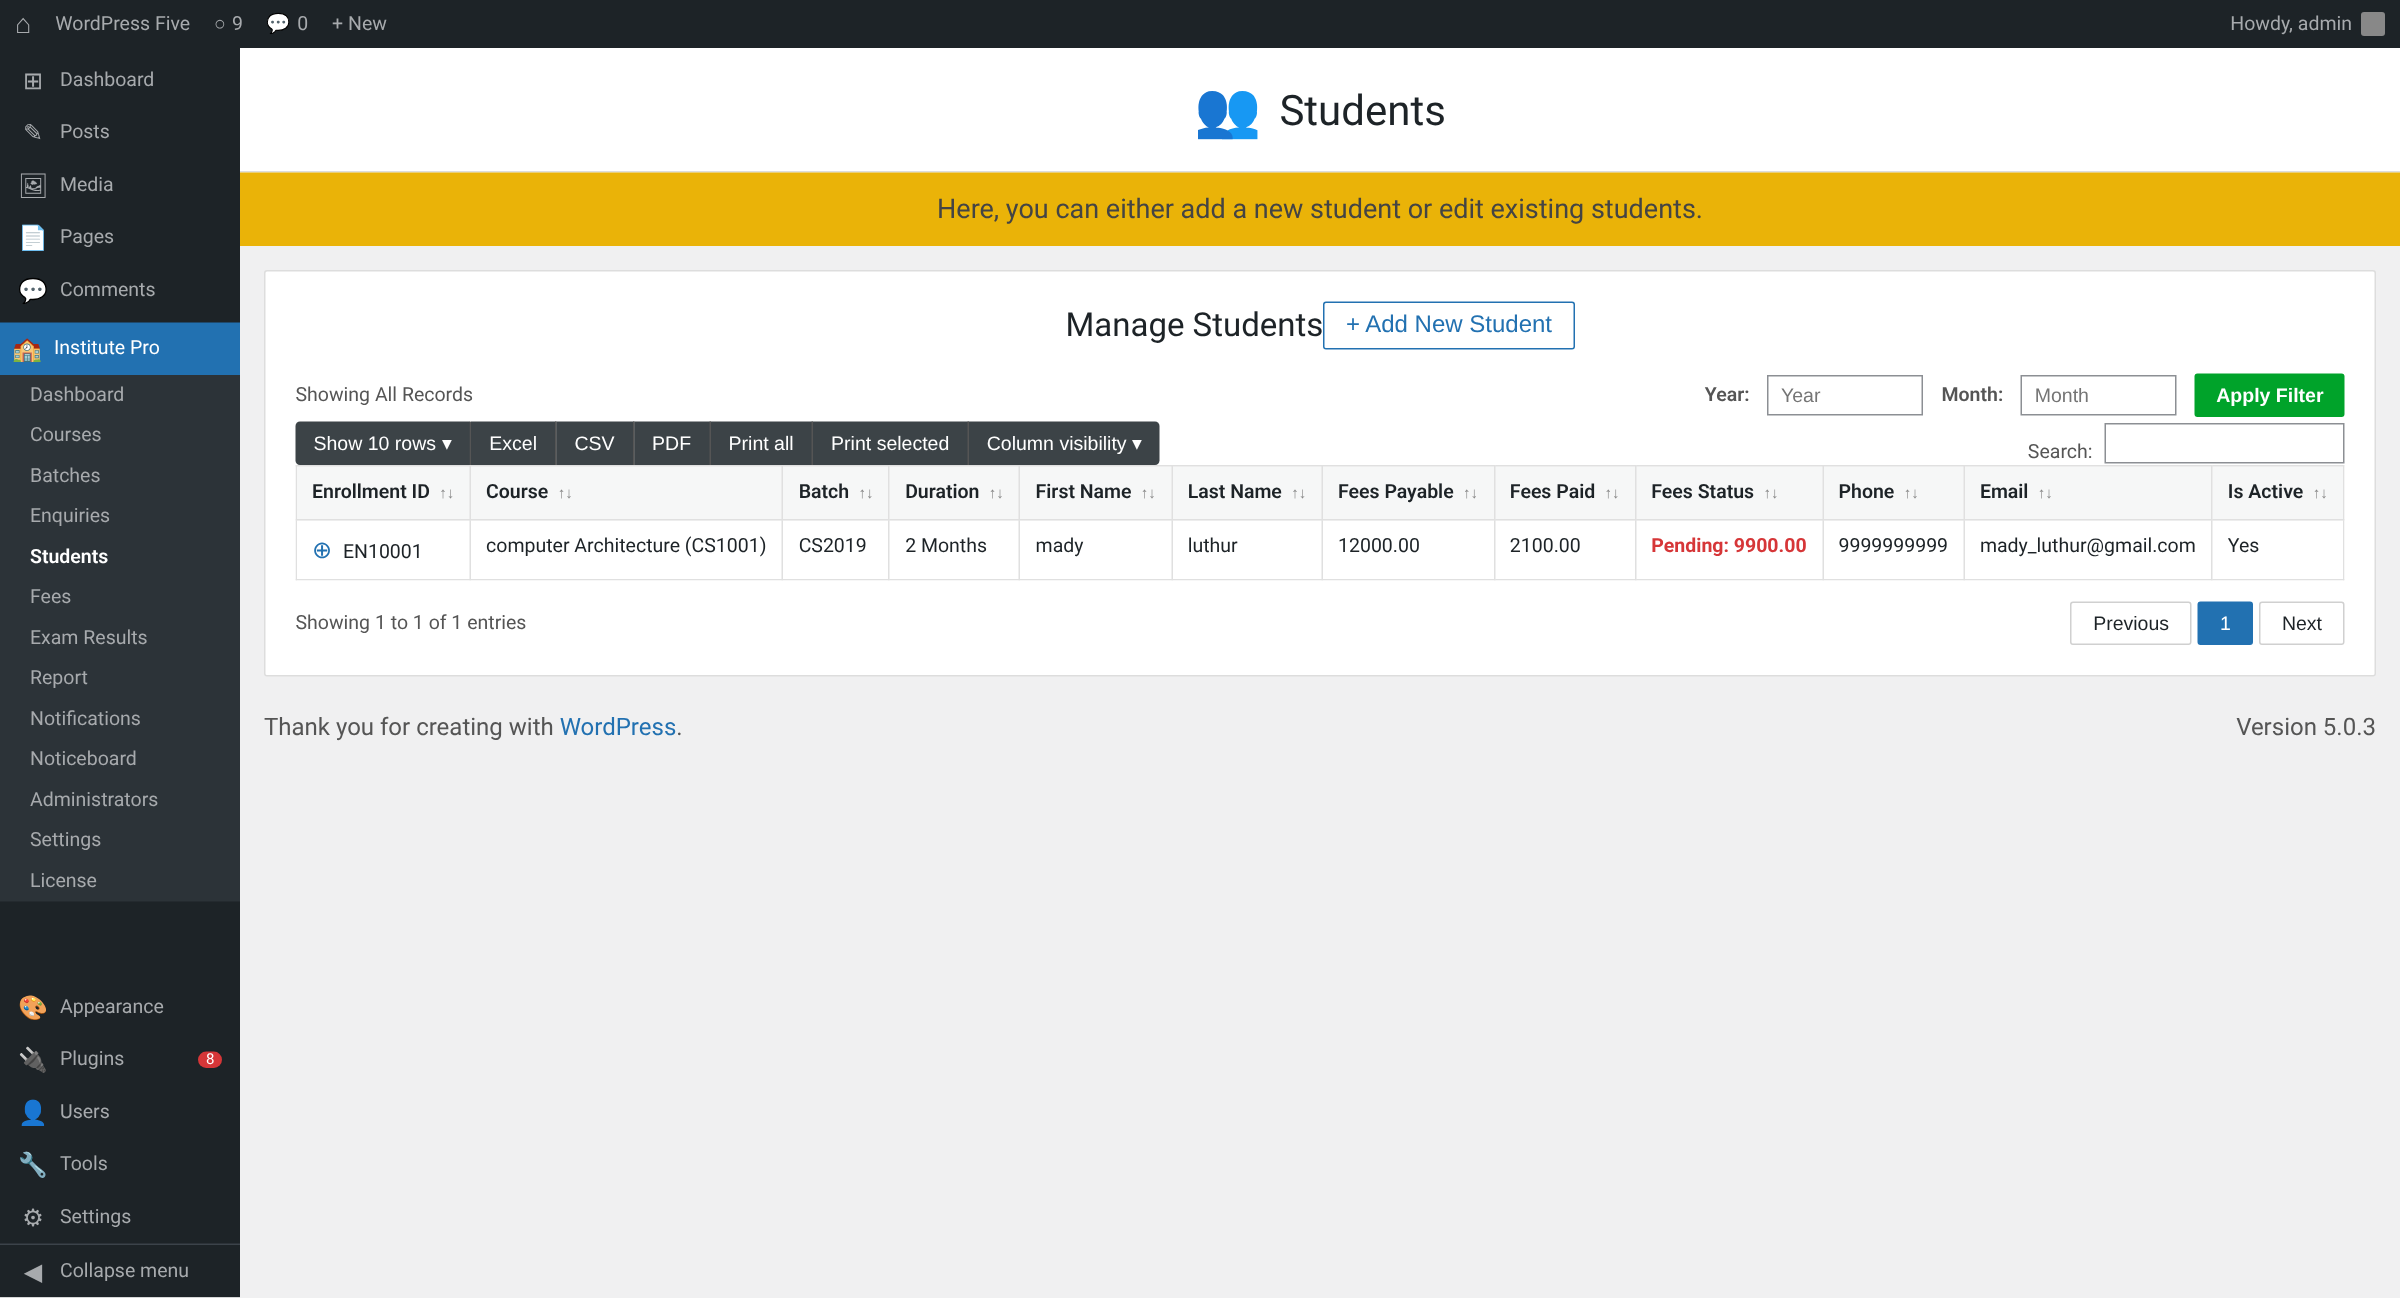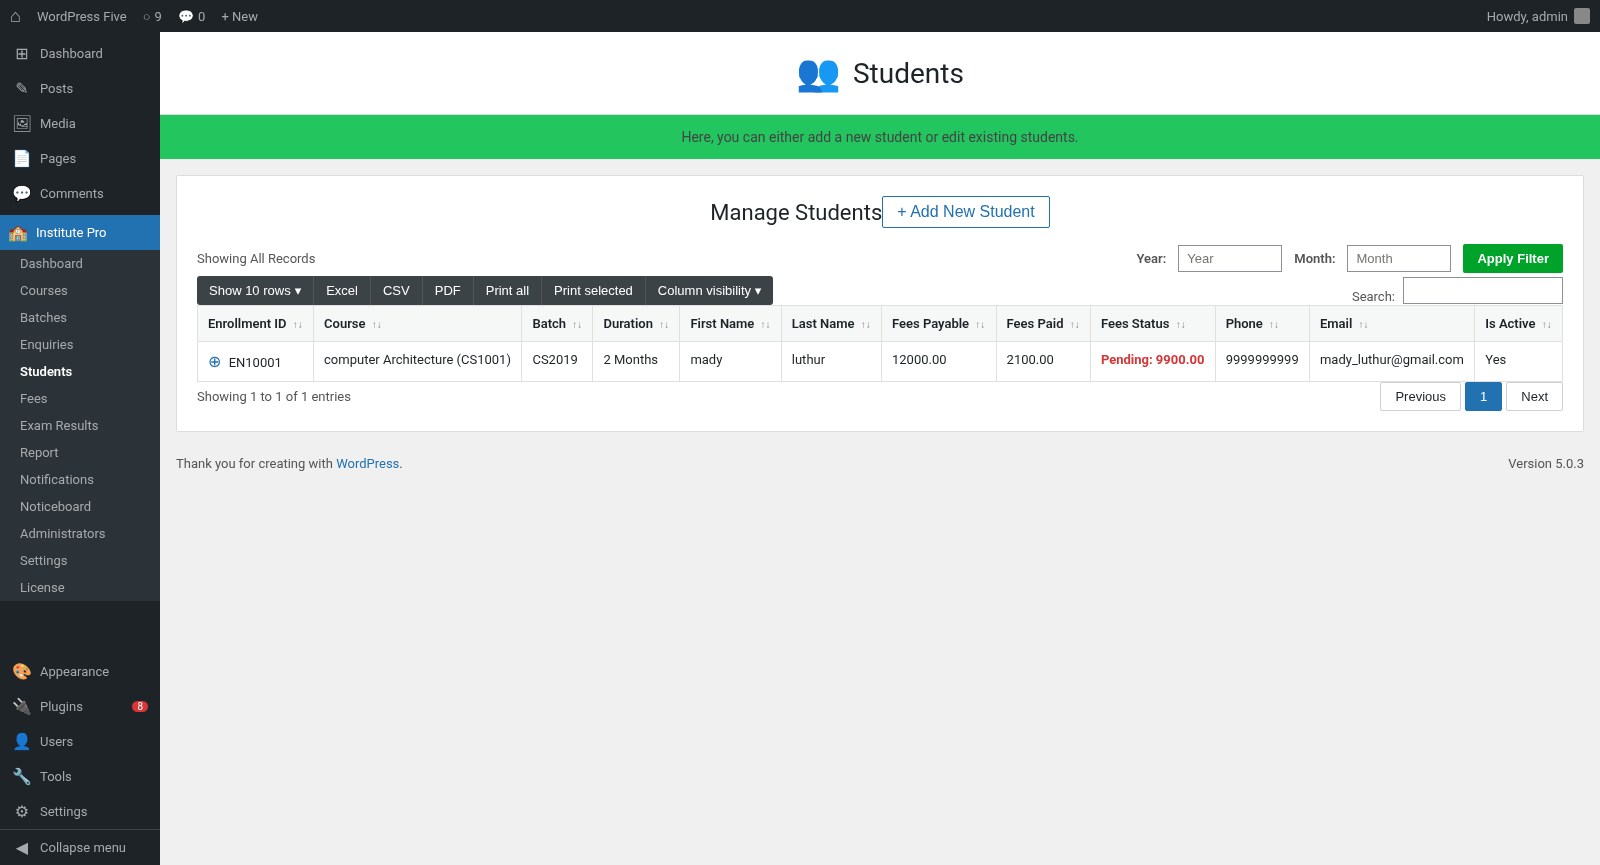--- a/index.html
+++ b/index.html
@@ -70,25 +70,25 @@
       color: #1d2327;
       display: flex;
       align-items: center;
       justify-content: center;
       gap: 12px;
     }
     .page-header .students-icon { font-size: 36px; }
 
     
     .info-banner {
-      background: #22c55e;
+      background: #eab308;
       padding: 14px 20px;
       text-align: center;
       color: #444;
-      font-size: 14px;
+      font-size: 18px;
       margin: 0;
     }
 
     
     .main-panel {
       margin: 16px;
       background: #fff;
       border: 1px solid #ddd;
       border-radius: 2px;
       padding: 20px;
@@ -192,41 +192,41 @@
     }
     .data-table tr:nth-child(even) td { background: #f9f9f9; }
     .expand-btn { color: #2271b1; cursor: pointer; font-size: 16px; margin-right: 4px; }
     .fees-pending { color: #d63638; font-weight: 700; }
 
     
     .pagination-bar {
       display: flex;
       align-items: center;
       justify-content: space-between;
-      margin-top: 0;
+      margin-top: 14px;
     }
     .pagination-info { color: #555; font-size: 13px; }
     .pagination-btns { display: flex; gap: 4px; align-items: center; }
     .page-btn {
       border: 1px solid #d0d0d0;
       background: #fff;
       padding: 6px 14px;
       font-size: 13px;
       cursor: pointer;
       color: #1d2327;
       border-radius: 2px;
     }
     .page-btn.active { background: #2271b1; color: #fff; border-color: #2271b1; }
 
     
     .site-footer {
       padding: 8px 16px;
       display: flex;
       justify-content: space-between;
-      font-size: 13px;
+      font-size: 16px;
       color: #555;
     }
     .site-footer a { color: #2271b1; text-decoration: none; }
     .table-wrapper { overflow-x: auto; }
   </style>
 </head>
 <body>
 
 <div class="wp-topbar">
   <span class="logo">⌂</span>

